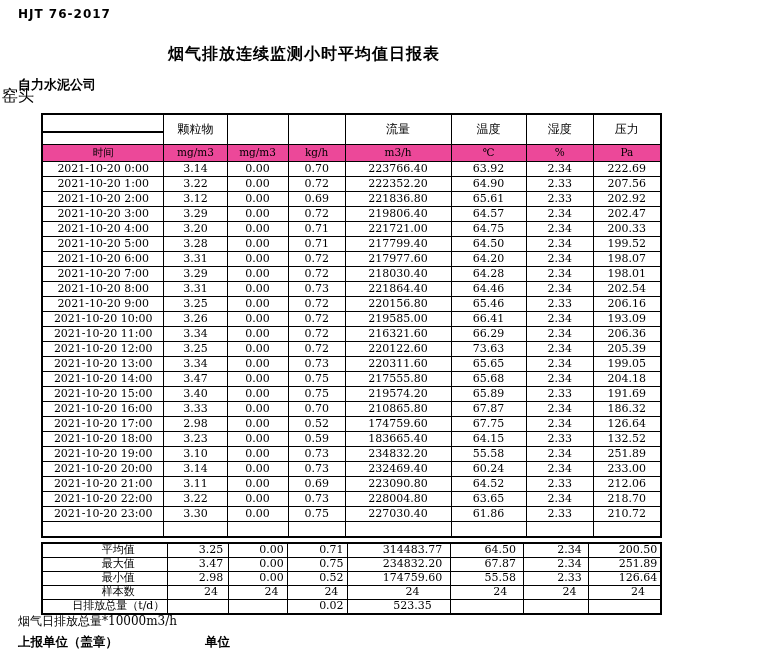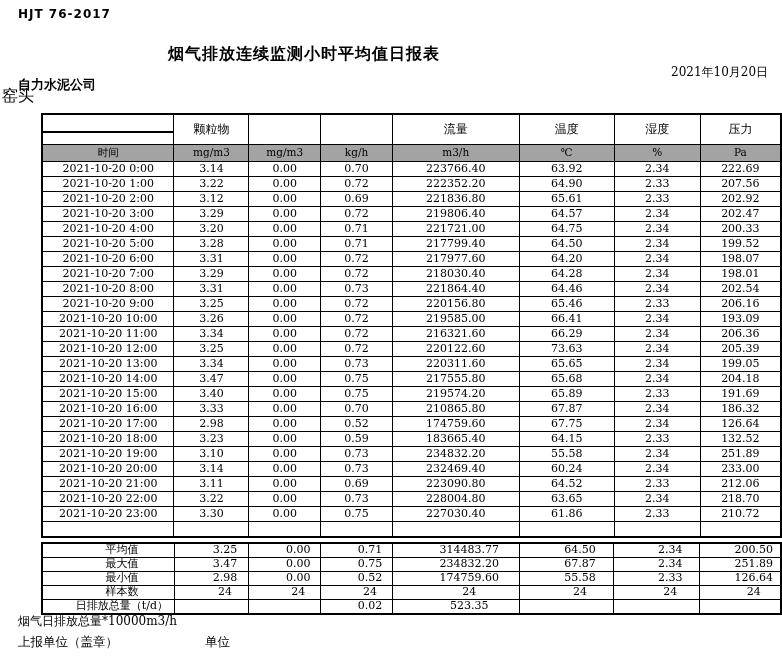--- a/index.html
+++ b/index.html
@@ -1,18 +1,18 @@
 <!DOCTYPE html>
 <html><head>
 <meta charset="utf-8">
 <style>
   html, body { margin: 0; padding: 0; background: #ffffff; }
   .page {
     position: relative;
-    width: 782px;
+    width: 662px;
     height: 657px;
     background: #ffffff;
     color: #000000;
     font-family: "DejaVu Sans", sans-serif;
     overflow: hidden;
   }
   .std-code {
     position: absolute;
     left: 18px; top: 7px;
     font-size: 12px;
@@ -65,33 +65,33 @@
     white-space: nowrap;
   }
   tr.hrow1 td.corner { height: 16px; border-bottom: 2px solid #000000; }
   tr.hrow2 td.corner { height: 11px; }
   table.rpt th.group { font-size: 12px; }
   tr.unit-row td { height: 16px; font-size: 10.5px; }
   tr.data-row td { height: 14px; }
   tr.empty-row td { height: 14px; }
   table.rpt tr.sum-row td { height: 13px; padding-left: 27px; }
   td.left-lab { text-align: left; padding-left: 4px; }
-  .green { background: #a3a3a3; }
+  .green { background: #ec4899; }
   .gap { height: 4px; }
   .footer-note {
     position: absolute;
     left: 18px; top: 613px;
     font-size: 12px;
     font-family: "DejaVu Serif", serif;
   }
   .footer-line2 {
     position: absolute;
     left: 18px; top: 634px;
     font-size: 12.5px;
-    font-weight: normal;
+    font-weight: bold;
     font-family: "DejaVu Sans", sans-serif;
   }
   .footer-line2 .lab1 { display: inline-block; width: 187px; }
 </style>
 </head>
 <body>
 
 <div class="page">
 
   <div class="std-code">HJT  76-2017</div>

